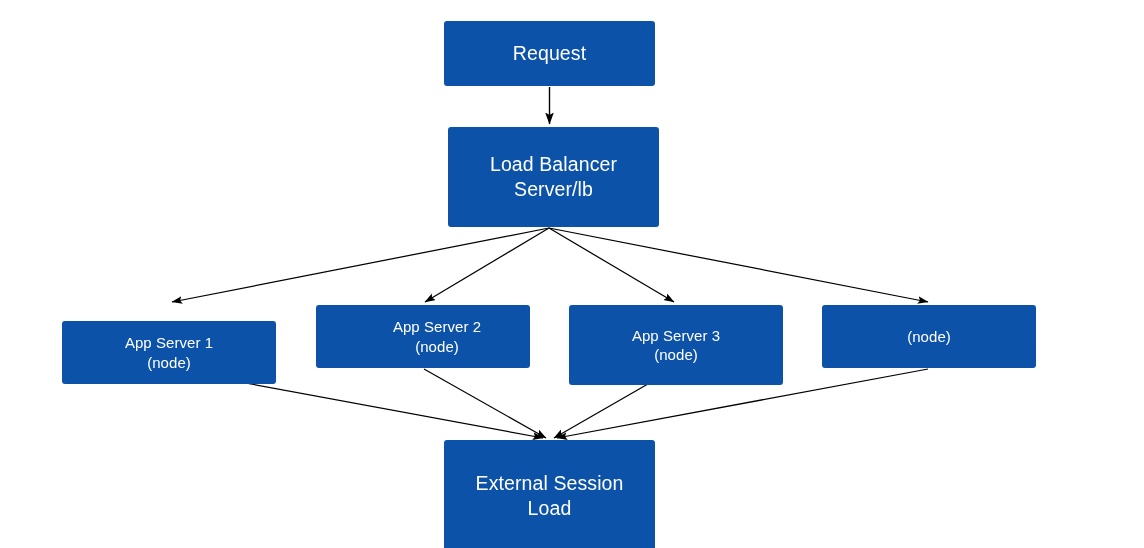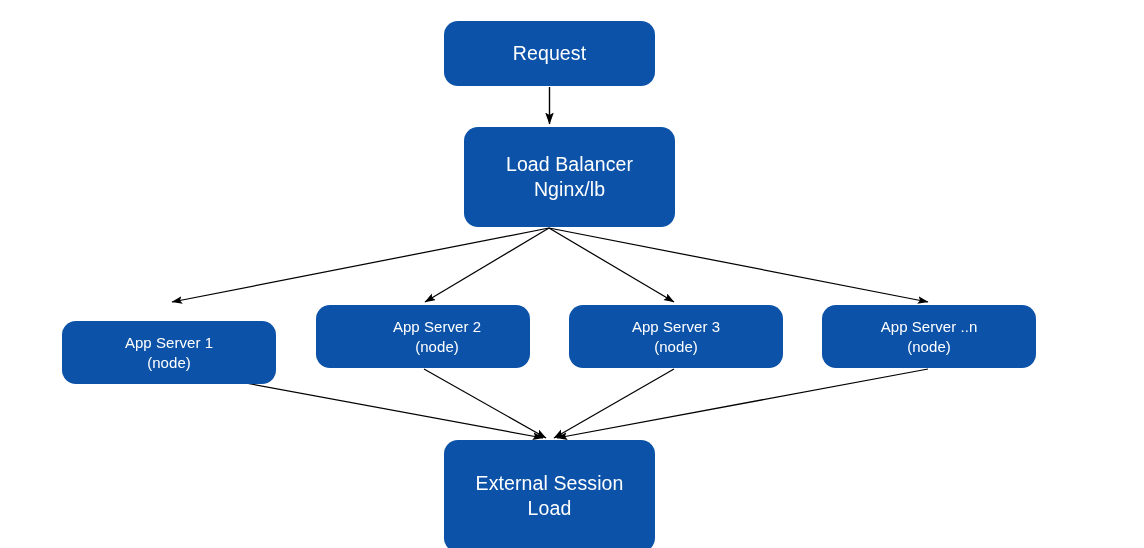--- a/index.html
+++ b/index.html
@@ -24,21 +24,21 @@
     left: 0;
     top: 0;
     width: 1144px;
     height: 548px;
     pointer-events: none;
   }
   .node {
     position: absolute;
     box-sizing: border-box;
     background: #0B52A8;
-    border-radius: 14px;
+    border-radius: 3px;
     color: #ffffff;
     display: flex;
     flex-direction: column;
     align-items: flex-start;
     justify-content: center;
     text-align: center;
     line-height: 1.28;
     z-index: 2;
   }
   .node .line1,
@@ -53,24 +53,24 @@
     font-weight: 400;
     letter-spacing: 0.1px;
   }
   
   .node.small {
     font-size: 15px;
     font-weight: 400;
     letter-spacing: 0.05px;
   }
   #n-request   { left: 444px; top: 21px;  width: 211px; height: 65px;  }
-  #n-lb        { left: 464px; top: 127px; width: 211px; height: 100px; }
+  #n-lb        { left: 448px; top: 127px; width: 211px; height: 100px; }
   #n-app1      { left: 62px;  top: 305px; width: 214px; height: 63px; margin-top: 16px;  }
   #n-app2      { left: 316px; top: 305px; width: 214px; height: 63px; padding-left: 28px;  }
-  #n-app3      { left: 569px; top: 305px; width: 214px; height: 63px;  }
+  #n-app3      { left: 569px; top: 305px; width: 214px; height: 80px;  }
   #n-appn      { left: 822px; top: 305px; width: 214px; height: 63px;  }
   #n-store     { left: 444px; top: 440px; width: 211px; height: 112px; }
 </style>
 </head>
 <body>
 
 <div id="canvas">
 
   <svg id="edges" viewBox="0 0 1144 548" width="1144" height="548" xmlns="http://www.w3.org/2000/svg">
     <defs>
@@ -91,40 +91,39 @@
     <line x1="674" y1="369" x2="554" y2="438" stroke="#000000" stroke-width="1.25" marker-end="url(#ah)"></line>
     <line x1="928" y1="369" x2="557" y2="438" stroke="#000000" stroke-width="1.25" marker-end="url(#ah)"></line>
   </svg>
 
   <div class="node big" id="n-request">
     <span class="line1">Request</span>
   </div>
 
   <div class="node big" id="n-lb">
     <span class="line1">Load Balancer</span>
-    <span class="line2">Nginx/lb</span>
+    <span class="line2">Server/lb</span>
   </div>
 
   <div class="node small" id="n-app1">
     <span class="line1">App Server 1</span>
     <span class="line2">(node)</span>
   </div>
 
   <div class="node small" id="n-app2">
     <span class="line1">App Server 2</span>
     <span class="line2">(node)</span>
   </div>
 
   <div class="node small" id="n-app3">
     <span class="line1">App Server 3</span>
     <span class="line2">(node)</span>
   </div>
 
   <div class="node small" id="n-appn">
-    <span class="line1">App Server ..n</span>
     <span class="line2">(node)</span>
   </div>
 
   <div class="node big" id="n-store">
     <span class="line1">External Session</span>
     <span class="line2">Load</span>
   </div>
 
 </div>
 

